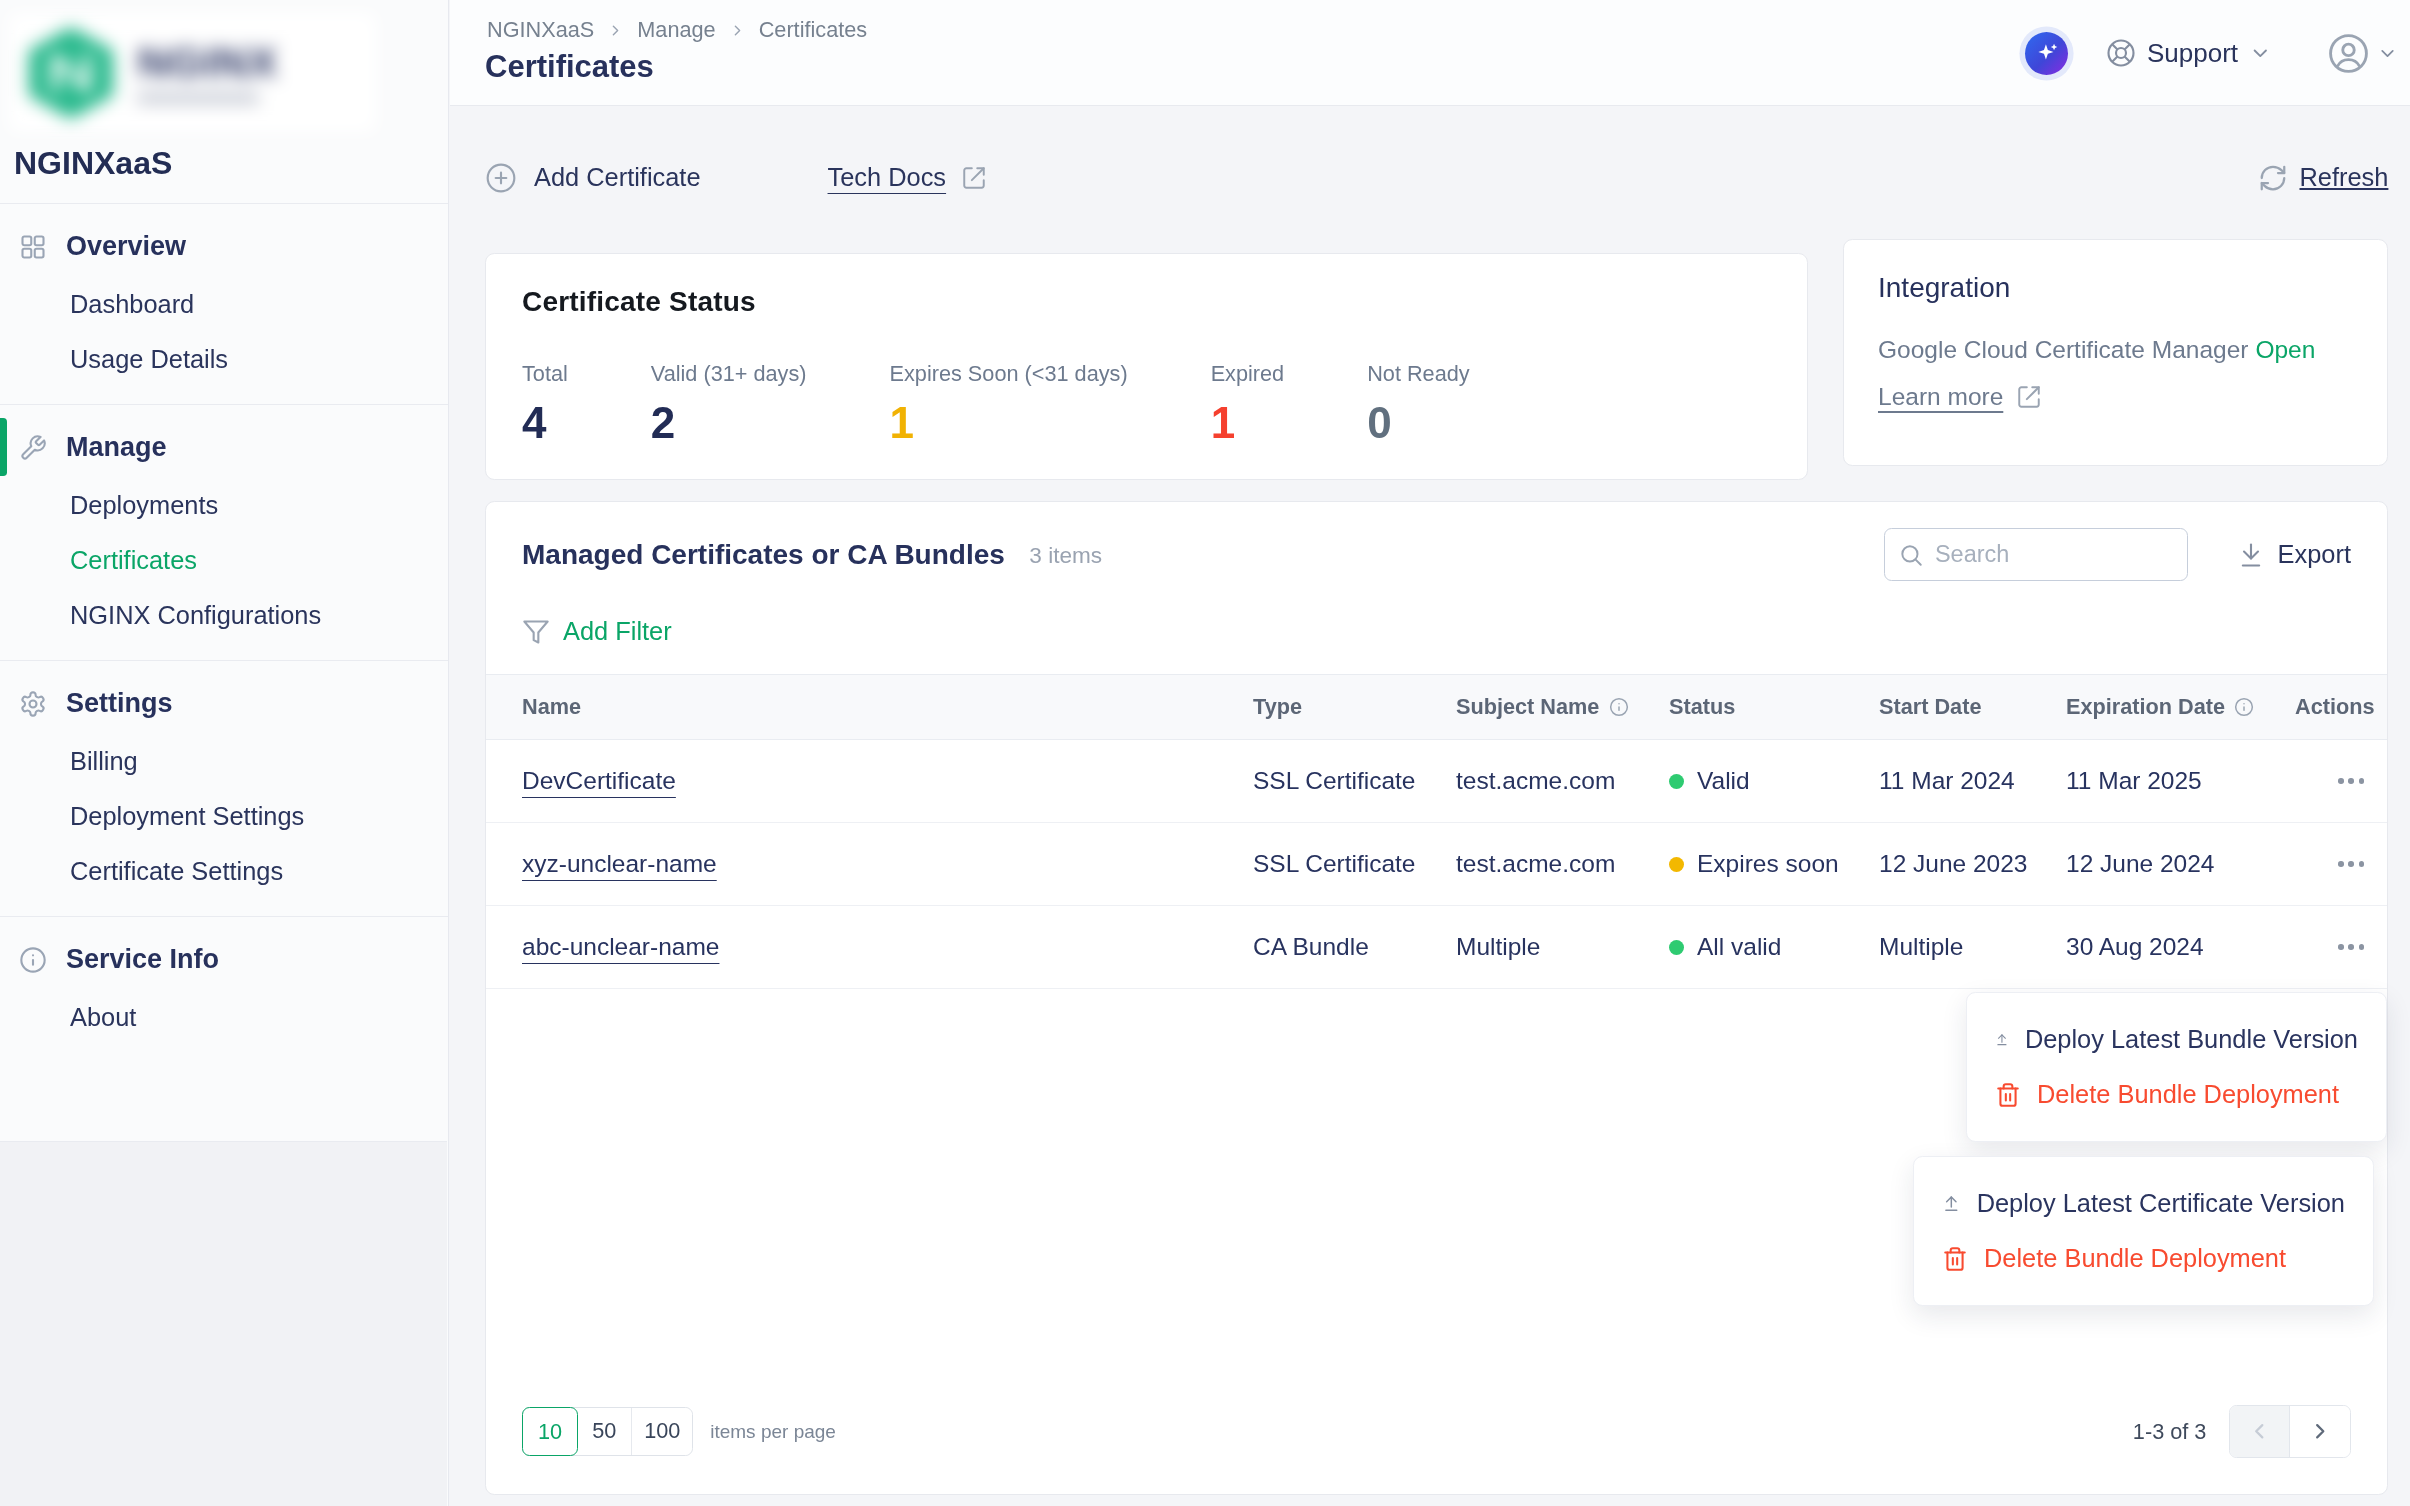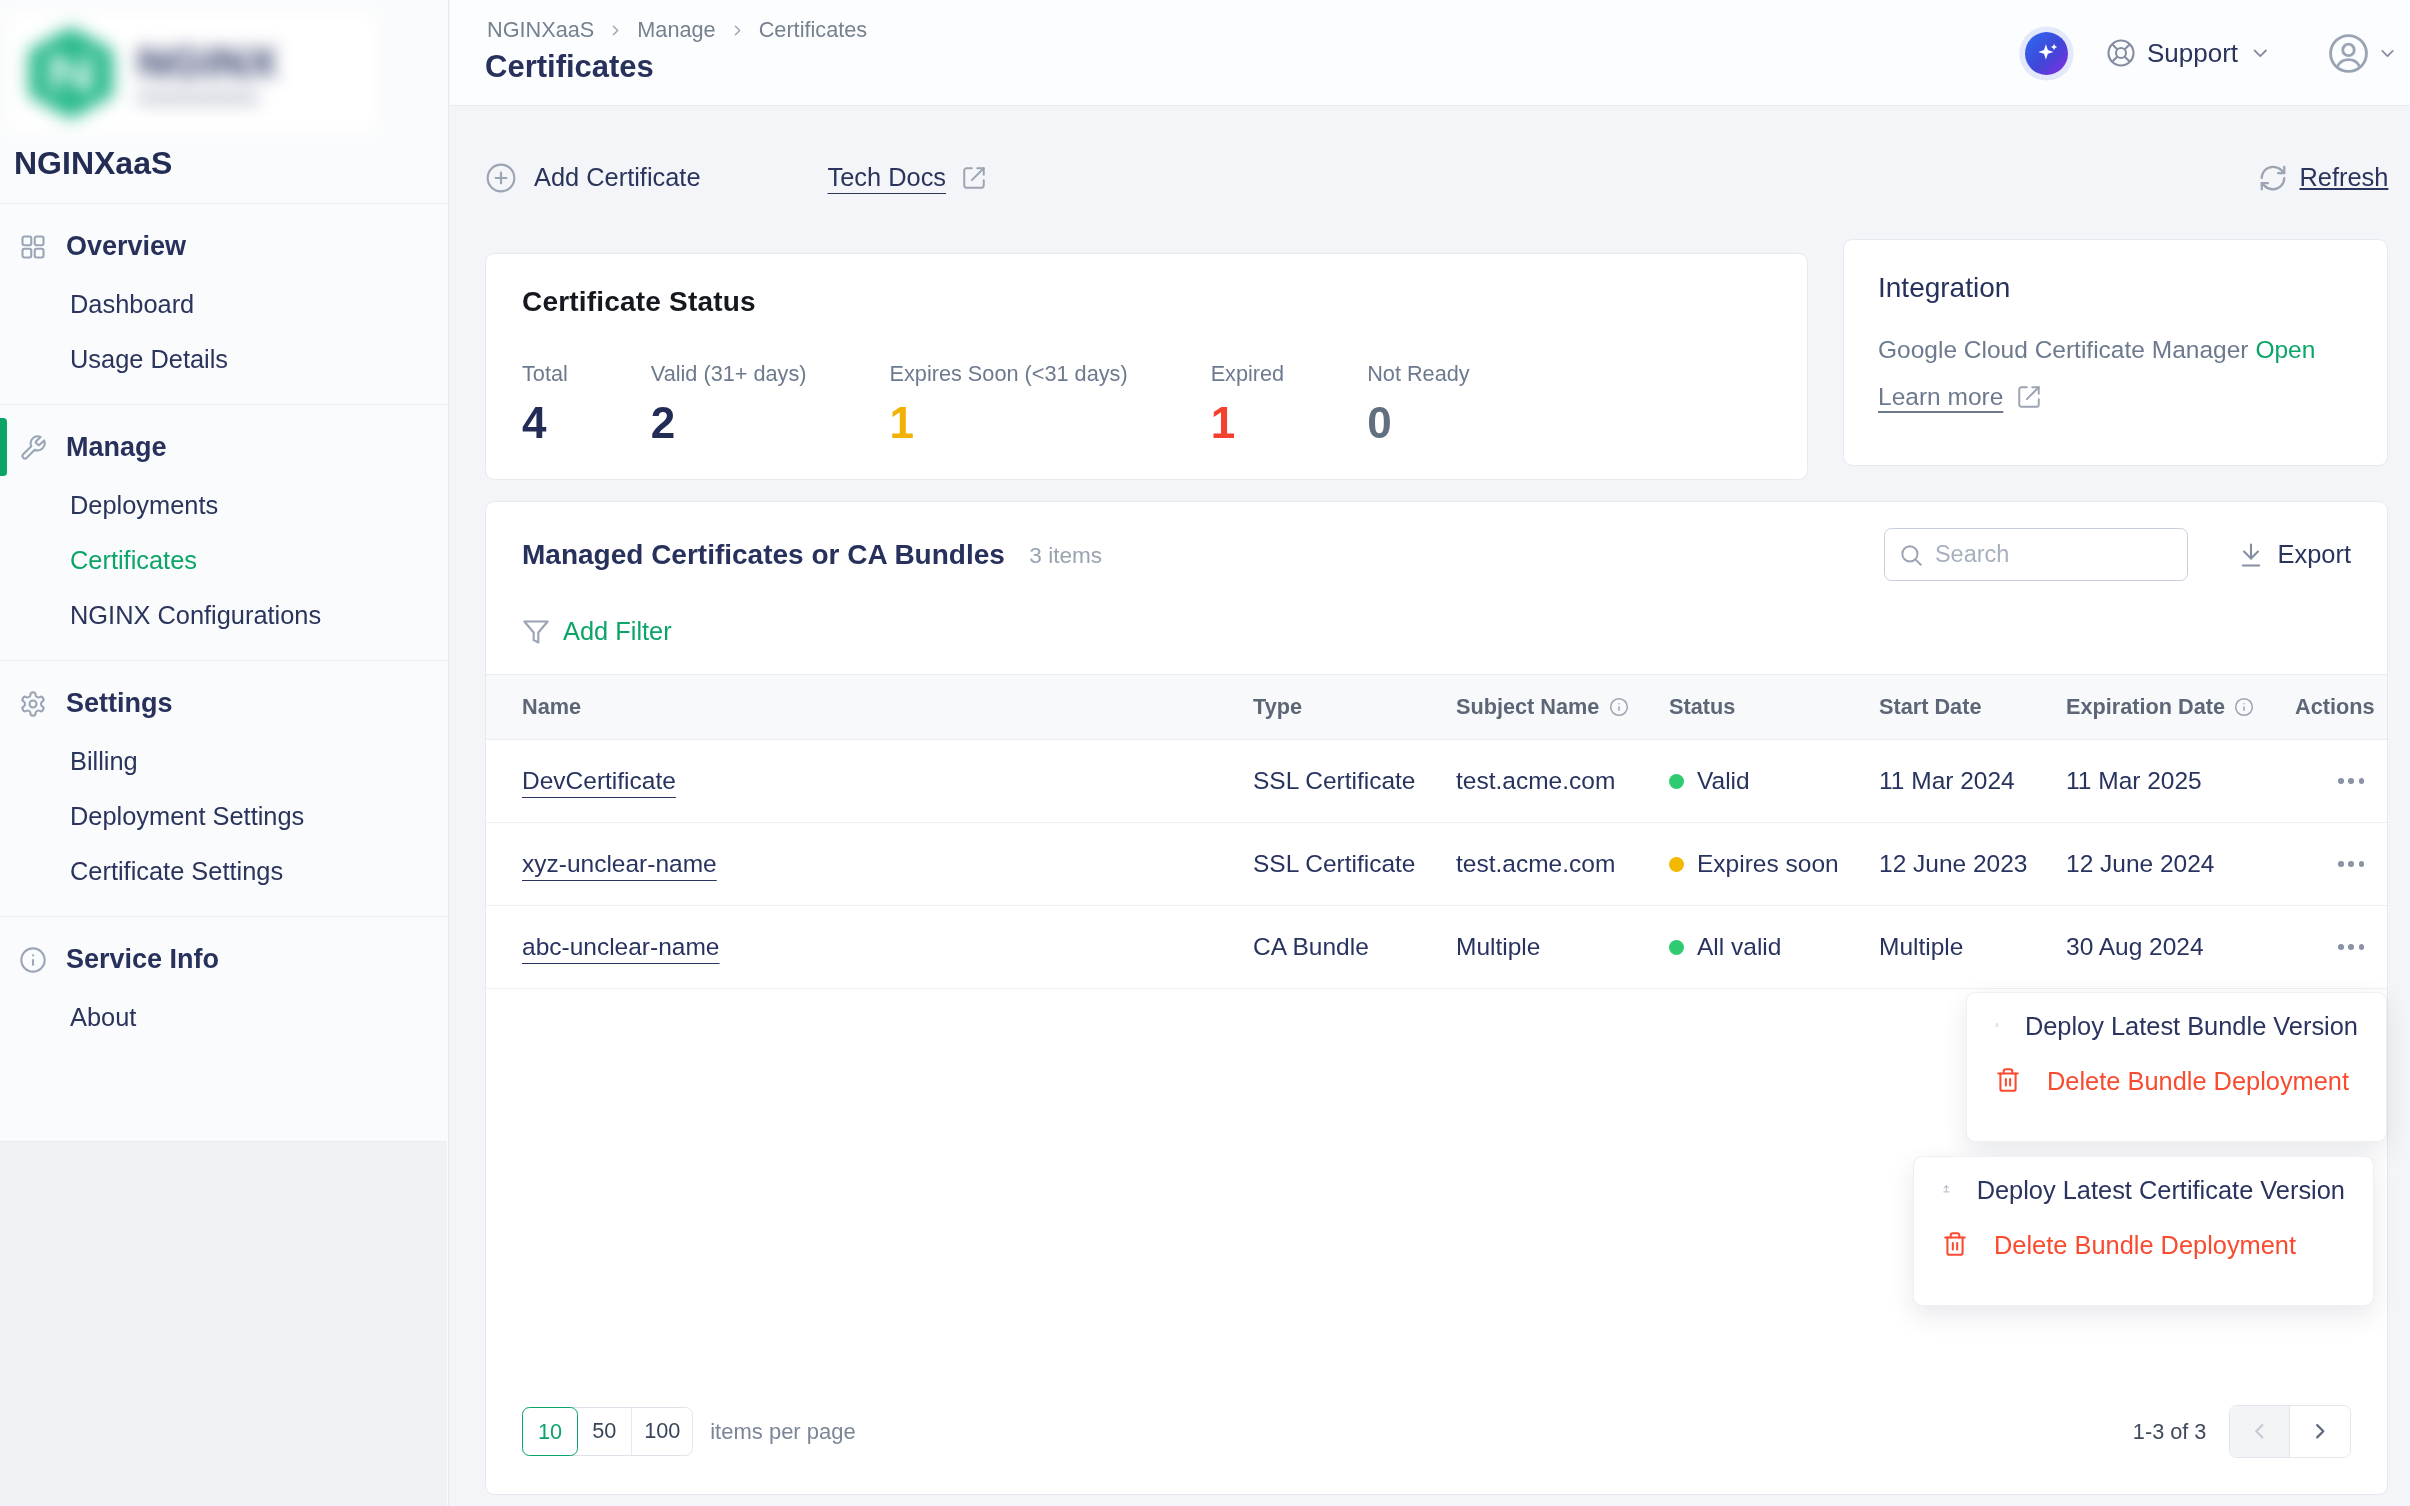--- a/index.html
+++ b/index.html
@@ -109,36 +109,36 @@
   .ellipsis-btn { display:flex; gap:4.7px; cursor:pointer; padding:9.4px 0; margin-left:43px; }
   .ellipsis-btn i { width:5.6px; height:5.6px; border-radius:50%; background:#8b94a2; }
 
   
   .pagination { position:absolute; left:36px; right:36px; bottom:36px; display:flex; align-items:center; }
   .size-group { display:flex; border:0.9px solid #dfe3e9; border-radius:7.5px; background:#fff; overflow:visible; }
   .size-btn { width:55px; height:47px; display:flex; align-items:center; justify-content:center; font-size:21.7px; color:#39455a; cursor:pointer; border-right:0.9px solid #e6e9ee; background:#fff; }
   .size-btn:first-child { border-radius:7.5px 0 0 7.5px; }
   .size-btn:last-child { border-right:none; border-radius:0 7.5px 7.5px 0; width:60px; }
   .size-btn.selected { border:1.9px solid #0aa567; border-radius:7.5px; color:#0aa567; margin:-0.9px; width:56px; height:49px; z-index:2; }
-  .per-page { font-size:22px; color:#7b8696; margin-left:17px; }
+  .per-page { font-size:19px; color:#7b8696; margin-left:17px; }
   .pag-right { margin-left:auto; display:flex; align-items:center; gap:22.6px; }
   .range-label { font-size:21.7px; color:#3f4a5c; }
   .nav-group { display:flex; border:0.9px solid #e2e6ec; border-radius:7.5px; overflow:hidden; }
   .nav-btn { width:60px; height:51px; display:flex; align-items:center; justify-content:center; cursor:pointer; }
   .nav-btn.prev { background:#f2f4f6; color:#c6ccd6; border-right:0.9px solid #e2e6ec; }
   .nav-btn.next { background:#fff; color:#5f6a7a; }
 
   
   .ctx-menu {
     position:absolute; background:#fff; border:0.9px solid #edeff4; border-radius:9.4px;
     box-shadow:0 9.4px 26px rgba(30,40,70,.10); padding:19px 0; z-index:10;
   }
   .menu-a { left:1966px; top:992px; width:421px; }
   .menu-b { left:1913px; top:1156px; width:461px; }
-  .ctx-item { height:55px; display:flex; gap:26px; padding:0 28px; font-size:25.4px; color:#2a345f; cursor:pointer; white-space:nowrap; }
+  .ctx-item { height:55px; display:flex; align-items:center; gap:16px; padding:0 28px; font-size:25.4px; color:#2a345f; cursor:pointer; white-space:nowrap; }
   .ctx-item.danger { color:#f84b30; }
 </style>
 </head>
 <body>
 
 <aside class="sidebar">
   <div class="logo-wrap">
     <div class="logo-blur">
       <svg class="logo-hex" viewBox="0 0 100 100">
         <polygon points="50,3 93,27 93,73 50,97 7,73 7,27" fill="#27b98c"></polygon>

